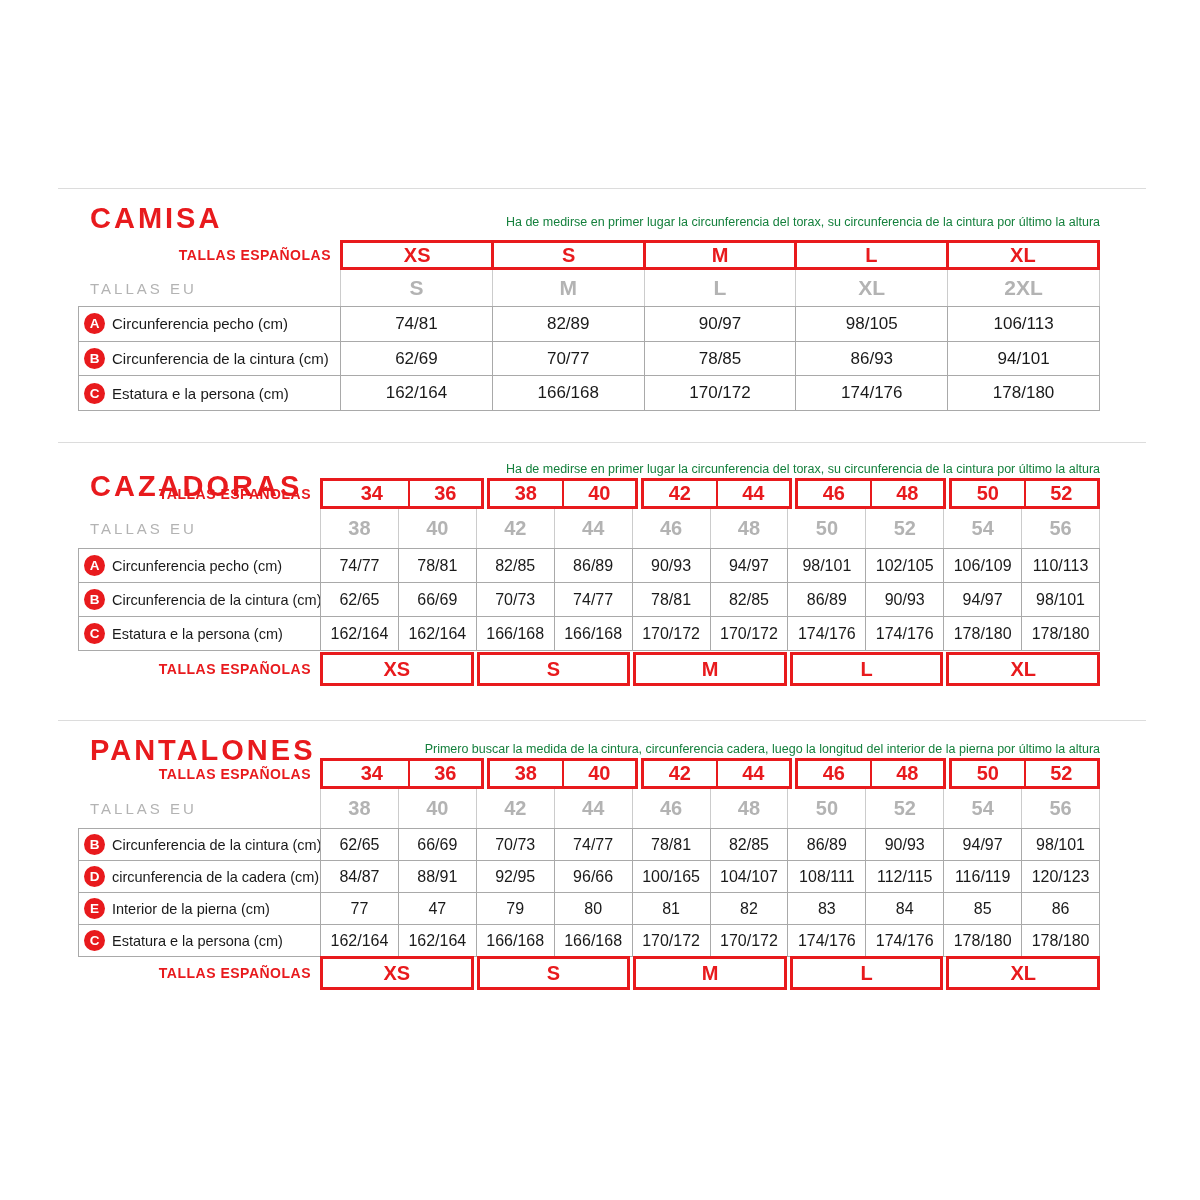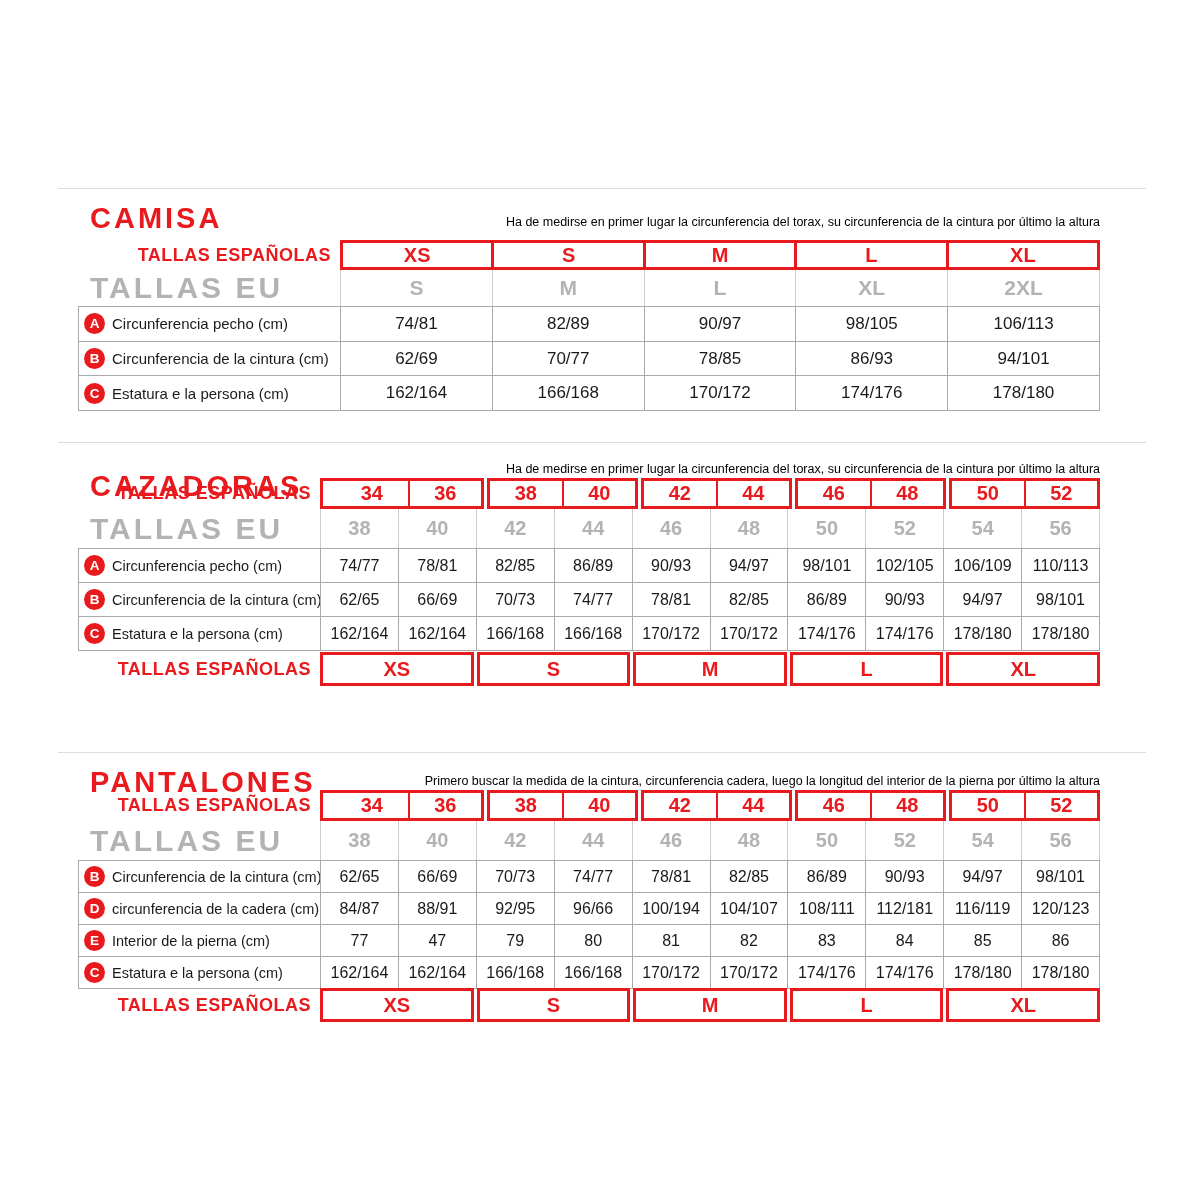--- a/index.html
+++ b/index.html
@@ -13,36 +13,36 @@
     --red:#e81a1d;
     --eu-gray:#b3b3b3;
     --tbl-border:#a9a9a9;
     --divider:#dcdcdc;
   }
   .page { position:absolute; inset:0; overflow:hidden; }
 
   .section { position:absolute; left:0; width:1200px; }
   #sec-camisa     { top:188px; height:254px; }
   #sec-cazadoras  { top:442px; height:278px; }
-  #sec-pantalones { top:752px; height:290px; }
+  #sec-pantalones { top:720px; height:290px; }
 
   .divider { position:absolute; top:0; left:58px; width:1088px; height:1px; background:var(--divider); }
 
   .title {
     position:absolute; left:90px;
     color:var(--red); font-weight:bold; font-size:29px; letter-spacing:3px;
     white-space:nowrap;
   }
   #sec-camisa .title { top:14px; }
   #sec-cazadoras .title { top:28px; }
   #sec-pantalones .title { top:14px; }
 
   .subtitle {
     position:absolute; right:100px;
-    font-size:12.5px; color:#000000; white-space:nowrap;
+    font-size:12.5px; color:#15803d; white-space:nowrap;
   }
   #sec-camisa .subtitle { top:27px; }
   #sec-cazadoras .subtitle { top:20px; }
   #sec-pantalones .subtitle { top:22px; }
 
   
   .size-header, .eu-row, .bottom-row { position:absolute; left:78px; width:1022px; display:flex; }
   .cols-5  { --label-w:262px; }
   .cols-10 { --label-w:242px; }
 
@@ -57,25 +57,25 @@
   #sec-pantalones .eu-row      { top:69px;  height:39px; }
   #sec-pantalones .data-table  { top:108px; }
   #sec-pantalones .bottom-row  { top:236px; height:34px; }
 
   .row-label {
     width:var(--label-w); display:flex; align-items:center;
     white-space:nowrap;
   }
   .row-label.red {
     justify-content:flex-end; padding-right:9px;
-    color:var(--red); font-weight:bold; font-size:18px; letter-spacing:0.5px;
+    color:var(--red); font-weight:bold; font-size:14px; letter-spacing:0.5px;
   }
   .row-label.gray {
     padding-left:12px;
-    color:var(--eu-gray); font-weight:bold; font-size:30px; letter-spacing:3px;
+    color:var(--eu-gray); font-weight:normal; font-size:15px; letter-spacing:3px;
   }
 
   .boxes, .bottom-boxes { flex:1; display:flex;border-radius:8px; }
   .size-box { flex:1; display:flex; border:3px solid var(--red); background:#fff; }
   .size-box.pair { margin:0 1.5px; }
   .size-box.pair:first-child { margin-left:0;padding-left:13px; }
   .size-box.pair:last-child  { margin-right:0; }
   .size-cell {
     flex:1; display:flex; align-items:center; justify-content:center;
     color:var(--red); font-weight:bold; font-size:20px;
@@ -353,24 +353,24 @@
         <div class="value-cell">94/97</div>
         <div class="value-cell">98/101</div>
         <div class="label-cell">
           <div class="badge">D</div>
           <div class="label-text">circunferencia de la cadera (cm)</div>
         </div>
         <div class="value-cell">84/87</div>
         <div class="value-cell">88/91</div>
         <div class="value-cell">92/95</div>
         <div class="value-cell">96/66</div>
-        <div class="value-cell">100/194</div>
+        <div class="value-cell">100/165</div>
         <div class="value-cell">104/107</div>
         <div class="value-cell">108/111</div>
-        <div class="value-cell">112/181</div>
+        <div class="value-cell">112/115</div>
         <div class="value-cell">116/119</div>
         <div class="value-cell">120/123</div>
         <div class="label-cell">
           <div class="badge">E</div>
           <div class="label-text">Interior de la pierna (cm)</div>
         </div>
         <div class="value-cell">77</div>
         <div class="value-cell">47</div>
         <div class="value-cell">79</div>
         <div class="value-cell">80</div>

